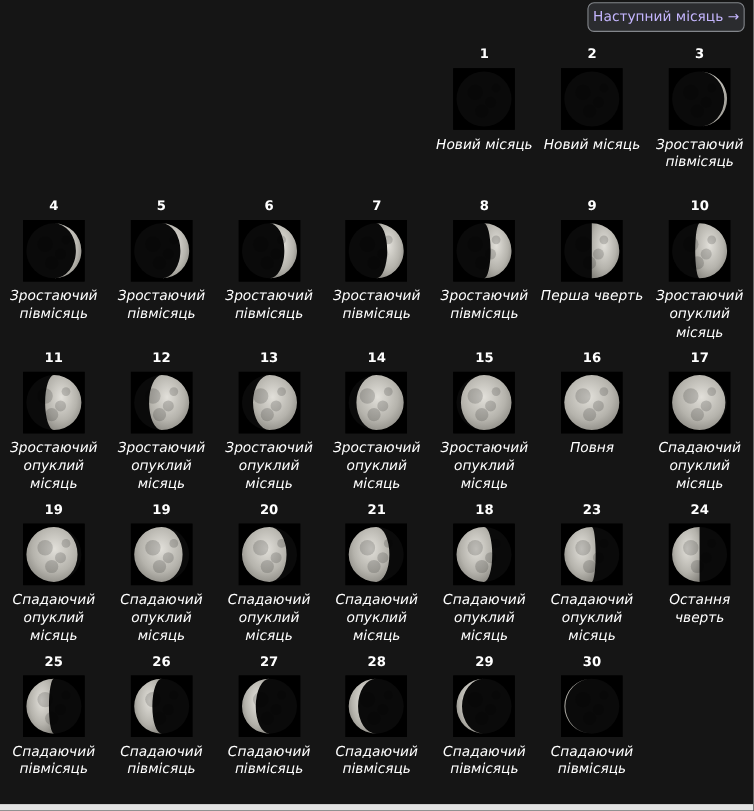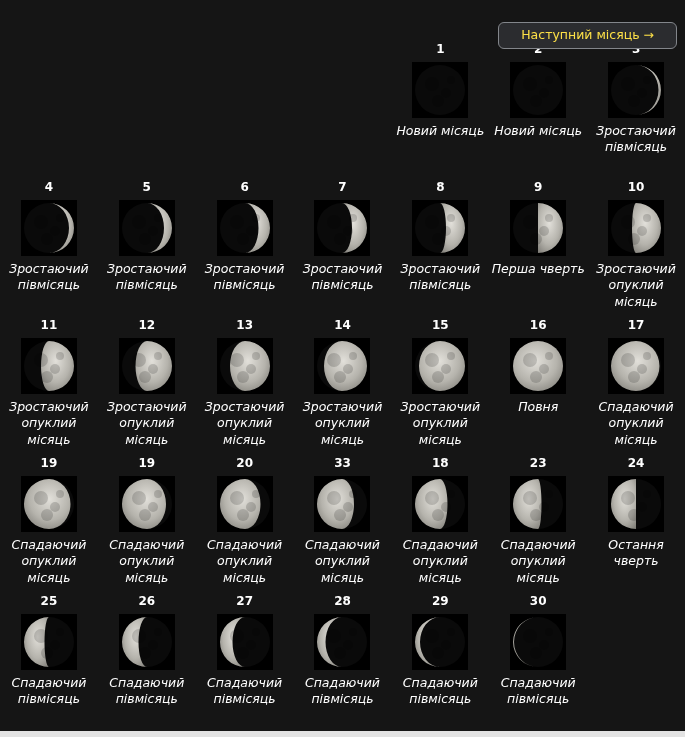--- a/index.html
+++ b/index.html
@@ -14,26 +14,26 @@
     margin:0 auto;
   }
   .topbar{
     position:relative;height:40px;
     display:flex;align-items:center;justify-content:center;
   }
   .title{
     color:var(--text,#ffffff);font-size:20px;font-weight:bold;letter-spacing:.2px;
   }
   .next-btn{
-    position:absolute;right:8px;top:22px;
+    position:absolute;right:8px;top:2px;
     background:var(--button-bg,#2b2c2f);
-    color:#fde047;
+    color:#c4b5fd;
     border:1px solid var(--button-border,#83868b);
     border-radius:6px;
-    padding:6px 22px;
+    padding:6px 4px;
     font-size:12.5px;
     font-family:inherit;
     cursor:pointer;
     line-height:1;
   }
   .weekdays{
     display:grid;grid-template-columns:repeat(7,1fr);
     padding:3px 0 7px;
   }
   .weekday{
@@ -609,21 +609,21 @@
       <circle cx="20" cy="22" r="7"></circle>
       <circle cx="34" cy="31" r="5"></circle>
       <circle cx="26" cy="39" r="6"></circle>
       <circle cx="39" cy="18" r="4"></circle>
     </g>
   </svg>
         </div>
         <div class="phase">Спадаючий опуклий місяць</div>
       </div>
       <div class="cell" style="grid-row-start: 4; grid-column-start: 4;">
-        <div class="daynum">33</div>
+        <div class="daynum">21</div>
         <div class="moon">
           <svg width="56" height="56" viewBox="0 0 56 56" xmlns="http://www.w3.org/2000/svg">
     <defs>
       <radialGradient id="g21" cx="45%" cy="40%" r="78%">
         <stop offset="0%" stop-color="#e2e0da"></stop>
         <stop offset="55%" stop-color="#b5b3ac"></stop>
         <stop offset="100%" stop-color="#76746e"></stop>
       </radialGradient>
       <clipPath id="c21">
                 <circle cx="28" cy="28" r="25"></circle>

